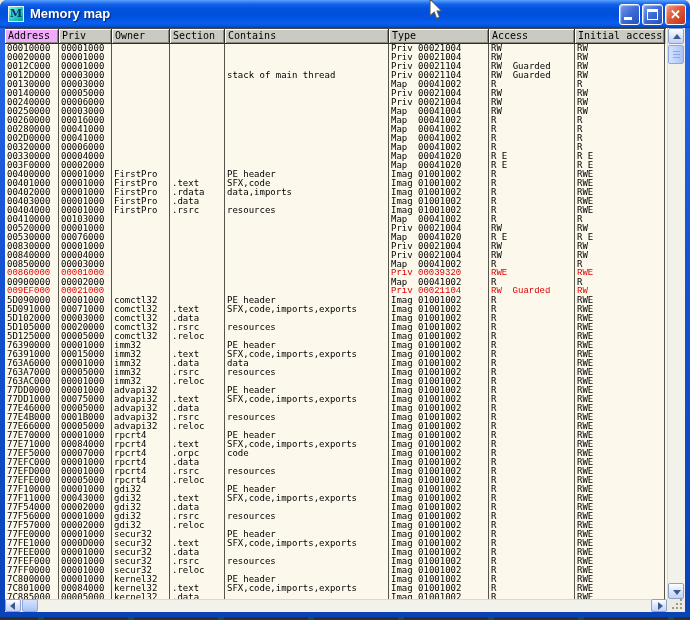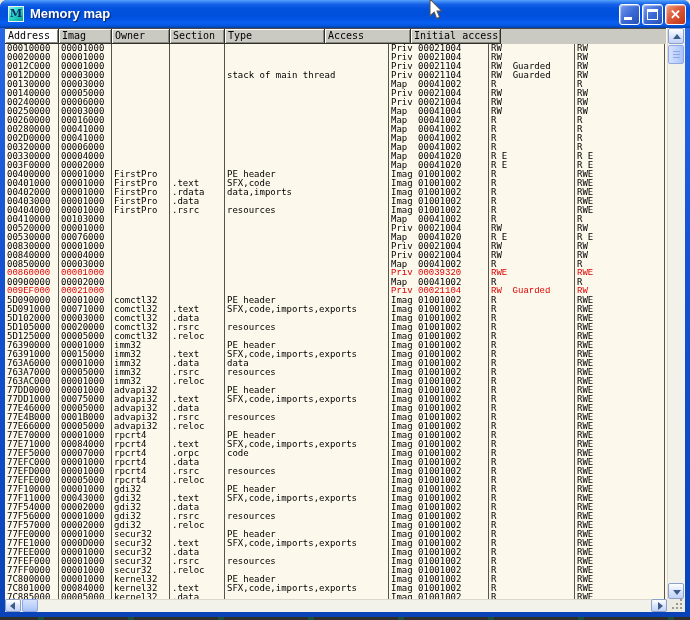--- a/index.html
+++ b/index.html
@@ -35,21 +35,21 @@
   
   .client{position:absolute;left:5px;top:28px;width:680px;height:584px;background:#FDF8EC;
           box-shadow:inset 1px 0 0 #FFFFFF;overflow:hidden;}
   
   .header-row{position:absolute;left:0;top:0;width:661px;height:16px;display:flex;
               background:#CACAC3;border-top:1px solid #4A4A44;box-sizing:border-box;}
   .hcell{height:15px;box-sizing:border-box;border-right:1px solid #2F2F2A;border-bottom:1px solid #2F2F2A;
          box-shadow:inset 1px 1px 0 #FFFFFF,inset -1px -1px 0 #8A8A80;
          background:#CACAC3;color:#000;font-size:10px;line-height:14px;
          padding-left:3px;white-space:pre;overflow:hidden;}
-  .hcell.c0{background:#ffffff;}
+  .hcell.c0{background:#f0abfc;}
   
   .table-body{position:absolute;left:0;top:16px;width:671px;height:555px;overflow:hidden;
               background:#FDF8EC;}
   .trow{display:flex;height:9px;}
   .tcell{height:9px;box-sizing:border-box;border-right:1px solid #55554E;
          font-size:9px;line-height:9px;color:#000;padding-left:2px;
          white-space:pre;overflow:hidden;}
   .trow.red .tcell{color:#E00000;font-family:Liberation Mono, monospace;}
   .c0{width:54px;} .c1{width:53px;} .c2{width:58px;} .c3{width:55px;}
   .c4{width:164px;} .c5{width:100px;} .c6{width:86px;} .c7{width:90px;}
@@ -99,23 +99,24 @@
         </div>
         <div class="tbtn close">
           <span class="glyph-close">✕</span>
         </div>
       </div>
     </div>
 
     <div class="client">
       <div class="header-row">
           <div class="hcell c0">Address</div>
-          <div class="hcell c1">Imag</div>
+          <div class="hcell c1">Priv</div>
           <div class="hcell c2">Owner</div>
           <div class="hcell c3">Section</div>
+          <div class="hcell c4">Contains</div>
           <div class="hcell c5">Type</div>
           <div class="hcell c6">Access</div>
           <div class="hcell c7">Initial access</div>
         </div>
       <div class="table-body">
           <div class="trow">
             <div class="tcell c0">00010000</div>
             <div class="tcell c1">00001000</div>
             <div class="tcell c2"></div>
             <div class="tcell c3"></div>

